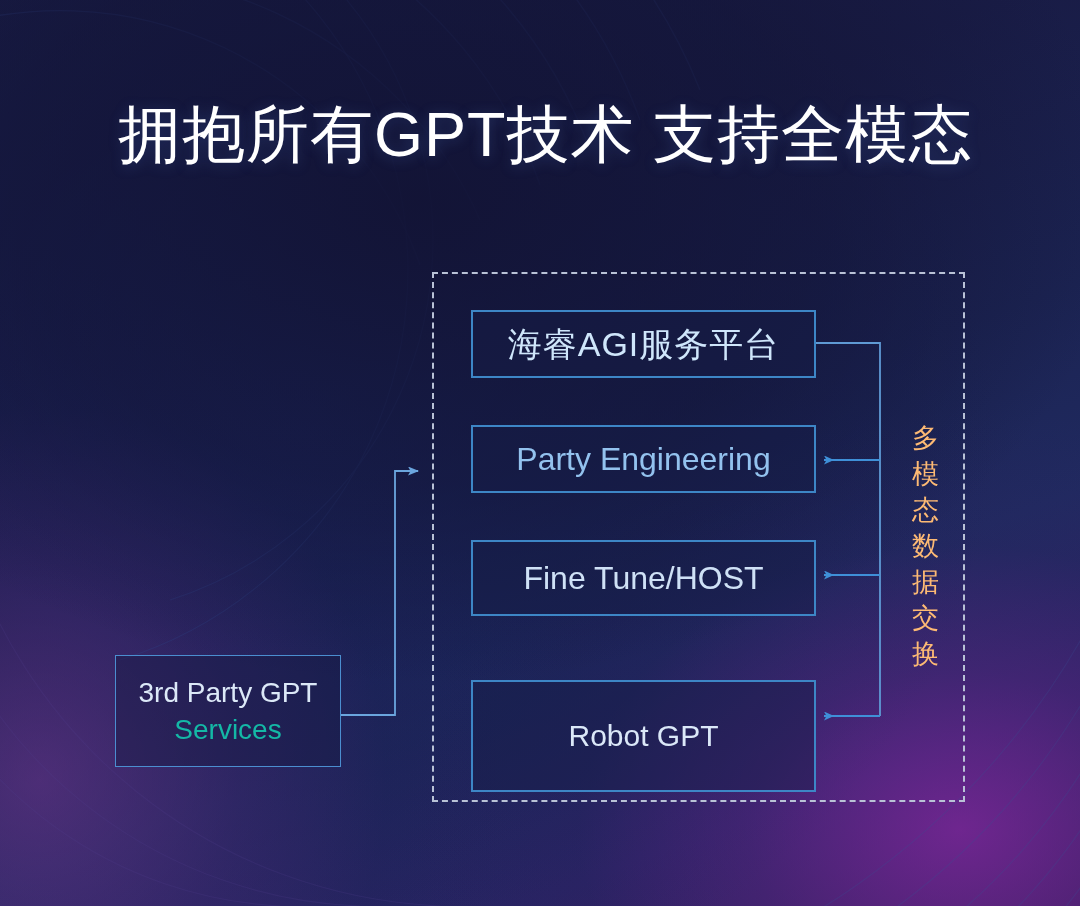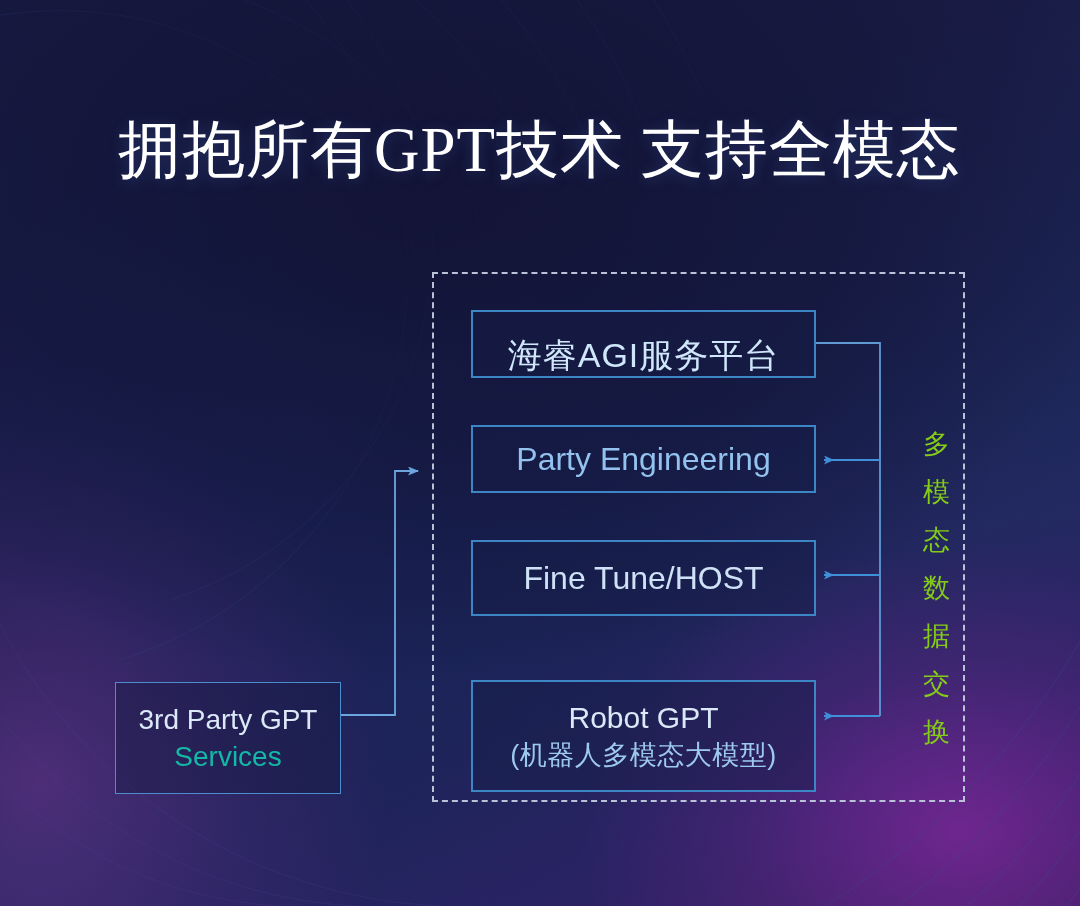--- a/index.html
+++ b/index.html
@@ -43,29 +43,28 @@
     position: absolute;
     inset: 0;
     pointer-events: none;
     opacity: 0.45;
   }
 
   
   .title {
     position: absolute;
     left: 118px;
-    top: 112px;
+    top: 96px;
     font-size: 63px;
     line-height: 76px;
     letter-spacing: 1px;
     color: #ffffff;
     font-weight: 400;
     white-space: nowrap;
     text-shadow: 0 2px 14px rgba(90,140,230,0.25);
-    font-family: Liberation Serif, serif;
   }
 
   
   .dashed-zone {
     position: absolute;
     left: 432px;
     top: 272px;
     width: 533px;
     height: 530px;
     border: 2px dashed #b9c2d6;
@@ -78,26 +77,26 @@
     box-sizing: border-box;
     border: 2px solid #3d86c6;
     background: rgba(22,28,72,0.45);
     display: flex;
     flex-direction: column;
     align-items: center;
     justify-content: center;
     text-align: center;
   }
   .box-right { left: 471px; width: 345px; }
-  #box-platform { top: 310px; height: 68px; justify-content: flex-end; }
+  #box-platform { top: 310px; height: 68px; }
   #box-prompt   { top: 425px; height: 68px; }
   #box-finetune { top: 540px; height: 76px; }
   #box-robot    { top: 680px; height: 112px; }
   #box-thirdparty {
-    left: 115px; top: 682px; width: 226px; height: 112px;
+    left: 115px; top: 655px; width: 226px; height: 112px;
     border: 1px solid #4b8ed0;
     background: rgba(20,26,66,0.40);
   }
 
   .ltxt {
     font-size: 32px;
     line-height: 40px;
     color: #cfe1f6;
     font-weight: 400;
     white-space: nowrap;
@@ -133,23 +132,23 @@
     color: #14b8a6;
   }
 
   
   .vlabel {
     position: absolute;
     left: 912px;
     top: 420px;
     width: 40px;
     font-size: 27px;
-    line-height: 48px;
-    color: #84cc16;
-    text-align: right;
+    line-height: 36px;
+    color: #fdba74;
+    text-align: left;
     letter-spacing: 2px;
     word-break: break-all;
   }
 
   
   .wires {
     position: absolute;
     inset: 0;
     pointer-events: none;
   }
@@ -230,21 +229,20 @@
   <div class="box box-right" id="box-prompt">
     <div class="ltxt ltxt-blue">Party Engineering</div>
   </div>
 
   <div class="box box-right" id="box-finetune">
     <div class="ltxt">Fine Tune/HOST</div>
   </div>
 
   <div class="box box-right" id="box-robot">
     <div class="ltxt-robot-main">Robot GPT</div>
-    <div class="ltxt-robot-sub">(机器人多模态大模型)</div>
   </div>
 
   <div class="box" id="box-thirdparty">
     <div class="ltxt-3rd-a">3rd Party GPT</div>
     <div class="ltxt-3rd-b">Services</div>
   </div>
 
   <div class="vlabel">多模态数据交换</div>
 
 </div>

